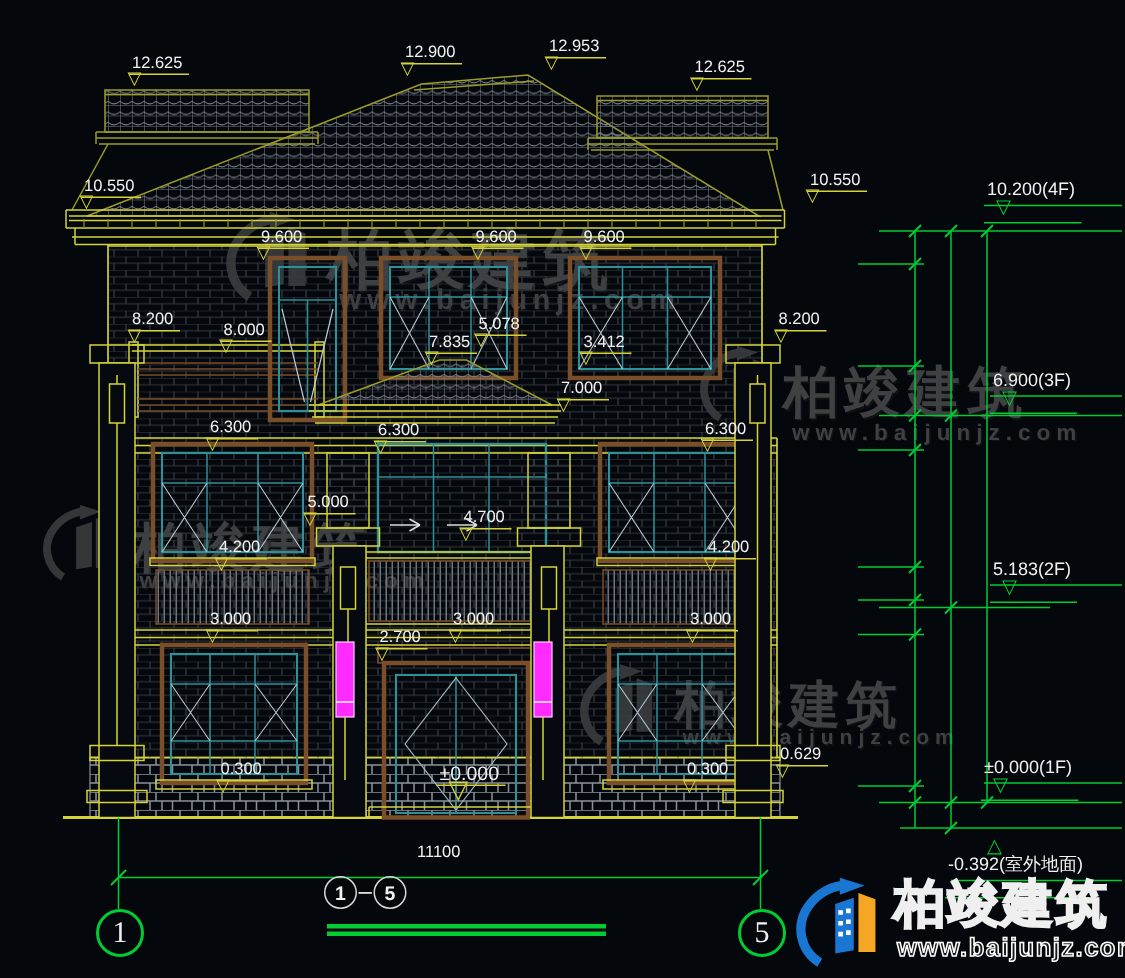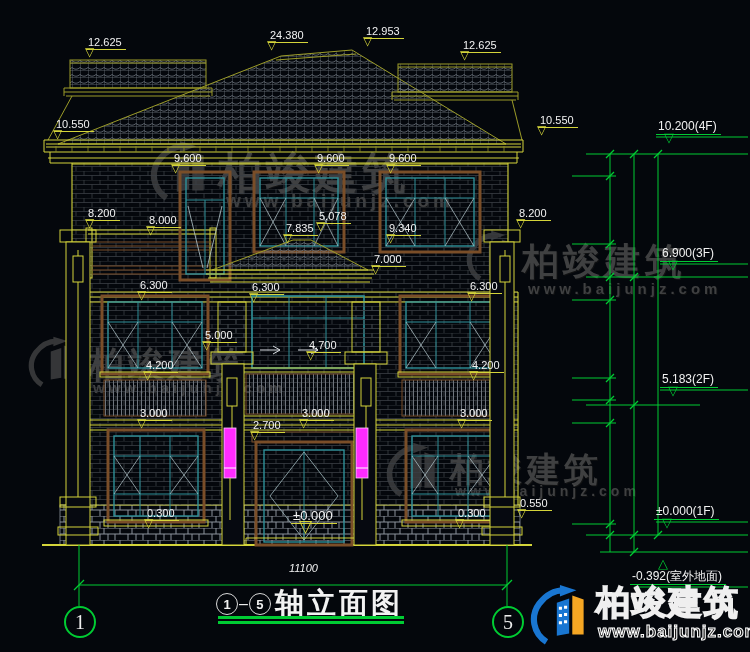--- a/index.html
+++ b/index.html
@@ -15,21 +15,21 @@
   .lbl.big .tri{font-size:17px;top:11px;left:8px;}
   .lbl.big .t{font-size:13px;}
   .lbl.plain .t{border-bottom:none;}
 
   
   .rdim{position:absolute;color:#e9e9e9;font-size:10px;white-space:nowrap;
         transform:translate(-50%,-50%) rotate(-90deg);}
 
   
   .glbl{position:absolute;color:#f2f2f2;font-size:12px;line-height:13px;white-space:nowrap;}
-  .glbl .t{display:inline-block;border-bottom:1px solid #00cc33;padding:0 4px 1px 2px;}
+  .glbl .t{display:inline-block;border-bottom:1px solid #00cc33;padding:0 4px 15px 2px;}
   .glbl .tri{position:absolute;left:8px;top:11px;color:#00cc33;font-size:13px;line-height:13px;}
   .glbl.up .tri{top:-13px;left:28px;}
 
   
   .axc{position:absolute;width:28px;height:28px;border:2px solid #00cc33;border-radius:50%;
        color:#eee;font:20px "Liberation Serif",serif;display:flex;align-items:center;
        justify-content:center;}
   .titlebar{position:absolute;left:216px;top:584px;display:flex;align-items:center;color:#f2f2f2;}
   .tcirc{width:20px;height:20px;border:1.5px solid #d8d8d8;border-radius:50%;font-size:13px;
          font-weight:bold;display:flex;align-items:center;justify-content:center;}
@@ -266,21 +266,21 @@
   </svg>
 
   <div class="layer">
 
   <div class="lbl" style="left: 86px; top: 36px;">
         <span class="tri">▽</span>
         <span class="t">12.625</span>
       </div>
       <div class="lbl" style="left: 268px; top: 29px;">
         <span class="tri">▽</span>
-        <span class="t">24.380</span>
+        <span class="t">12.900</span>
       </div>
       <div class="lbl" style="left: 364px; top: 25px;">
         <span class="tri">▽</span>
         <span class="t">12.953</span>
       </div>
       <div class="lbl" style="left: 461px; top: 39px;">
         <span class="tri">▽</span>
         <span class="t">12.625</span>
       </div>
       <div class="lbl" style="left: 54px; top: 118px;">
@@ -314,21 +314,21 @@
       <div class="lbl" style="left: 317px; top: 210px;">
         <span class="tri">▽</span>
         <span class="t">5.078</span>
       </div>
       <div class="lbl" style="left: 284px; top: 222px;">
         <span class="tri">▽</span>
         <span class="t">7.835</span>
       </div>
       <div class="lbl" style="left: 387px; top: 222px;">
         <span class="tri">▽</span>
-        <span class="t">9.340</span>
+        <span class="t">3.412</span>
       </div>
       <div class="lbl" style="left: 517px; top: 207px;">
         <span class="tri">▽</span>
         <span class="t">8.200</span>
       </div>
       <div class="lbl" style="left: 372px; top: 253px;">
         <span class="tri">▽</span>
         <span class="t">7.000</span>
       </div>
       <div class="lbl" style="left: 138px; top: 279px;">
@@ -378,27 +378,27 @@
       <div class="lbl" style="left: 145px; top: 507px;">
         <span class="tri">▽</span>
         <span class="t">0.300</span>
       </div>
       <div class="lbl" style="left: 456px; top: 507px;">
         <span class="tri">▽</span>
         <span class="t">0.300</span>
       </div>
       <div class="lbl" style="left: 518px; top: 497px;">
         <span class="tri">▽</span>
-        <span class="t">0.550</span>
+        <span class="t">0.629</span>
       </div>
       <div class="lbl big" style="left: 291px; top: 510px;">
         <span class="tri">▽</span>
         <span class="t">±0.000</span>
       </div>
-      <div class="lbl plain" style="left: 287px; top: 562px; font-style: italic;">
+      <div class="lbl plain" style="left: 276px; top: 562px;">
         <span class="tri"></span>
         <span class="t">11100</span>
       </div>
     </div>
 
   <div class="layer">
 
   <div class="rdim" style="left: 599px; top: 165px;"></div>
       <div class="rdim" style="left: 599px; top: 210px;"></div>
       <div class="rdim" style="left: 599px; top: 260px;"></div>
@@ -443,21 +443,20 @@
       <span>1</span>
     </div>
   <div class="axc" style="left:492px;top:606px">
       <span>5</span>
     </div>
 
   <div class="titlebar">
     <span class="tcirc">1</span>
     <span class="tdash">–</span>
     <span class="tcirc">5</span>
-    <span class="tname">轴立面图</span>
   </div>
   <div class="tuline" style="top:616px"></div>
   <div class="tuline" style="top:621px"></div>
 
   <div>
     <svg style="position:absolute;left:530px;top:582px" width="66" height="66" viewBox="0 0 64 64">
       <path d="M16,58 C3,50 0,33 9,21 C15,13 24,8 33,8" fill="none" stroke="#1976d2" stroke-width="6"></path>
       <path d="M29,3 L45,8 L29,14 Z" fill="#1976d2"></path>
       <path d="M26,20 L38,16 V50 L26,52 Z" fill="#1976d2"></path>
       <path d="M41,13 L52,17 V51 L41,51 Z" fill="#f5a623"></path>

